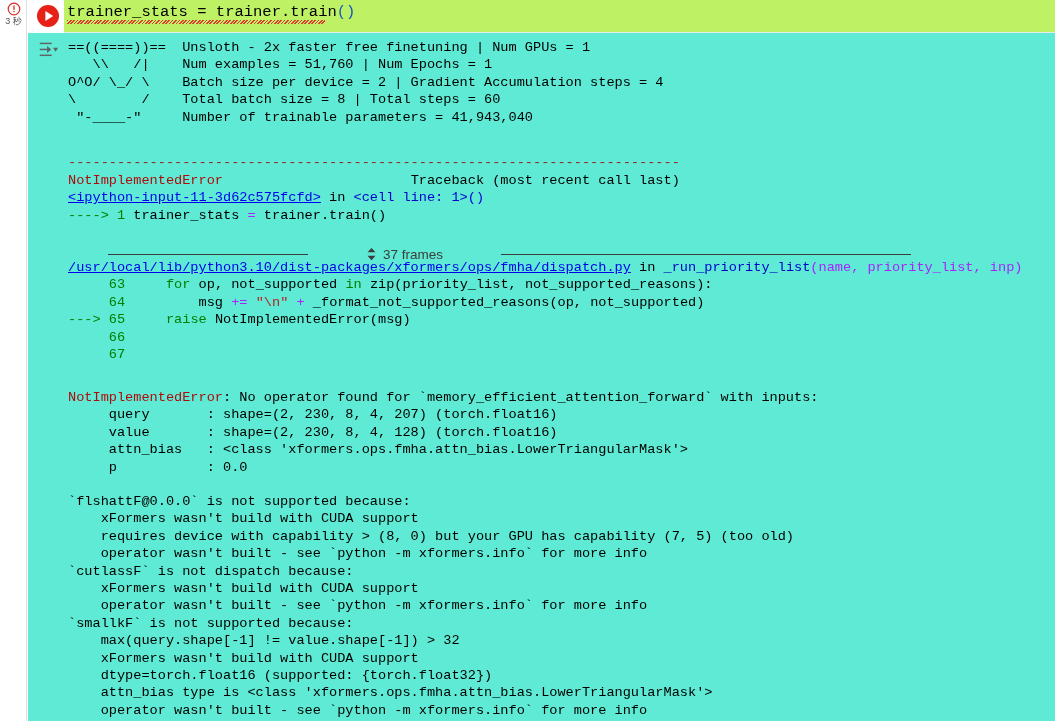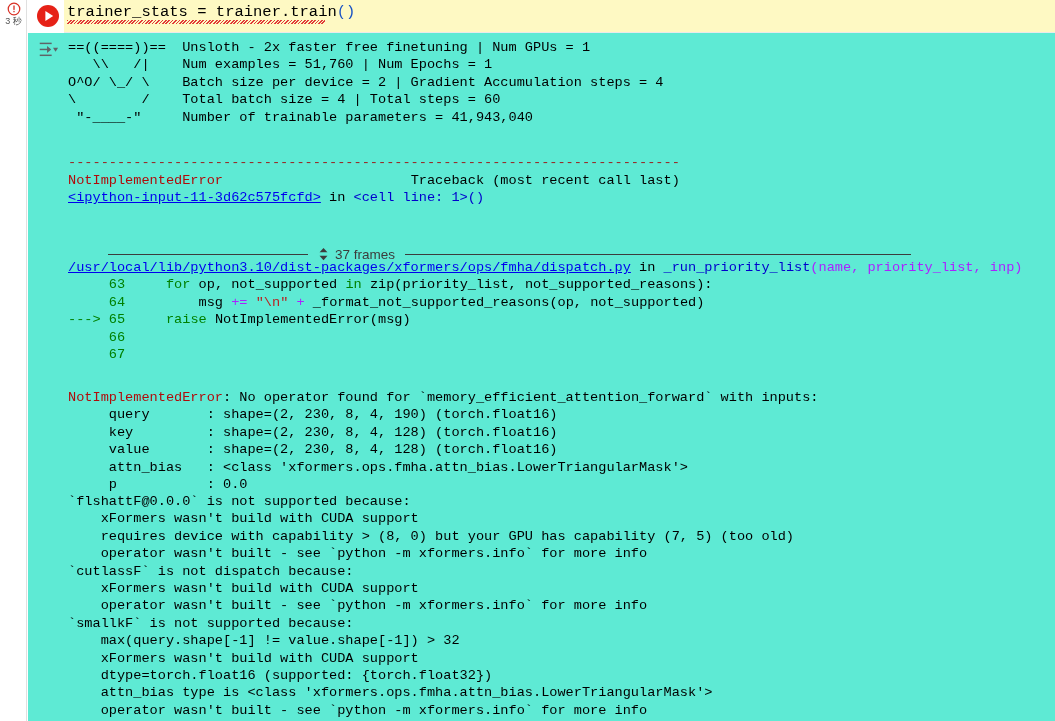--- a/index.html
+++ b/index.html
@@ -63,21 +63,21 @@
     position: absolute;
     left: 8px; top: 4px;
     width: 24px; height: 24px;
     cursor: pointer;
   }
   .code-input {
     position: absolute;
     left: 36px; top: 0;
     right: 0;
     height: 33px;
-    background: #fef9c3;
+    background: #bef264;
     border-bottom: 1px solid #eaeaea;
     box-sizing: border-box;
   }
   .code-line {
     position: absolute;
     left: 3px;
     top: 1px;
     font-family: "Liberation Mono", "DejaVu Sans Mono", monospace;
     font-size: 15.5px;
     line-height: 22px;
@@ -157,20 +157,21 @@
   .c-arrow { color: #008000; }
   .c-kw    { color: #008000; font-weight: normal; }
   .c-op    { color: #aa22ff; }
 
   
   .frames-row {
     display: flex;
     align-items: center;
     width: 883px;
     height: 20px;
+    gap: 48px;
   }
   .frames-row .rule {
     height: 1px;
     background: #3c3c3c;
   }
   .rule-left  { width: 200px; margin-left: 80px; }
   .rule-right { flex: 1 1 auto; margin-right: 0px; }
   .frames-label {
     display: flex;
     align-items: center;
@@ -224,31 +225,32 @@
         <polygon points="17.5,9.5 23,9.5 20.25,14" fill="#5f6368"></polygon>
       </svg>
     </div>
 
     <div class="out-body">
 
       <div class="blk banner">
         <pre class="mono">==((====))==  Unsloth - 2x faster free finetuning | Num GPUs = 1</pre>
         <pre class="mono">   \\   /|    Num examples = 51,760 | Num Epochs = 1</pre>
         <pre class="mono">O^O/ \_/ \    Batch size per device = 2 | Gradient Accumulation steps = 4</pre>
-        <pre class="mono">\        /    Total batch size = 4 | Total steps = 60</pre>
+        <pre class="mono">\        /    Total batch size = 8 | Total steps = 60</pre>
         <pre class="mono"> "-____-"     Number of trainable parameters = 41,943,040</pre>
       </div>
 
       <div class="blk hr-red">
         <pre class="mono">---------------------------------------------------------------------------</pre>
       </div>
 
       <div class="blk tb-head">
         <pre class="mono"><span class="c-err">NotImplementedError</span><span>                       </span><span>Traceback (most recent call last)</span></pre>
         <pre class="mono"><span class="c-link">&lt;ipython-input-11-3d62c575fcfd&gt;</span><span> in </span><span class="c-blue">&lt;cell line: 1&gt;()</span></pre>
+        <pre class="mono"><span class="c-arrow">----&gt; 1 </span><span>trainer_stats </span><span class="c-op">=</span><span> trainer.train()</span></pre>
       </div>
 
       <div class="blk frames">
         <div class="frames-row">
           <div class="rule rule-left"></div>
           <div class="frames-label">
             <svg class="chev-icon" viewBox="0 0 12 16">
               <polygon points="6,1 10.5,6 1.5,6" fill="#3c3c3c"></polygon>
               <polygon points="6,15 10.5,10 1.5,10" fill="#3c3c3c"></polygon>
             </svg>
@@ -262,22 +264,21 @@
         <pre class="mono"><span class="c-link">/usr/local/lib/python3.10/dist-packages/xformers/ops/fmha/dispatch.py</span><span> in </span><span class="c-blue">_run_priority_list</span><span class="c-op">(name, priority_list, inp)</span></pre>
         <pre class="mono" id="src-lines"><span><span class="c-arrow">     </span><span class="c-num">63</span><span>     </span><span class="c-kw">for</span><span> op, not_supported </span><span class="c-kw">in</span><span> zip(priority_list, not_supported_reasons):</span></span>
 <span><span class="c-arrow">     </span><span class="c-num">64</span><span>         msg </span><span class="c-op">+=</span><span> </span><span class="c-red">"\n"</span><span> </span><span class="c-op">+</span><span> _format_not_supported_reasons(op, not_supported)</span></span>
 <span><span class="c-arrow">---&gt; </span><span class="c-num">65</span><span>     </span><span class="c-kw">raise</span><span> NotImplementedError(msg)</span></span>
 <span><span class="c-arrow">     </span><span class="c-num">66</span></span>
 <span><span class="c-arrow">     </span><span class="c-num">67</span></span></pre>
       </div>
 
       <div class="blk errmsg">
         <pre class="mono"><span class="c-err">NotImplementedError</span><span>: No operator found for `memory_efficient_attention_forward` with inputs:</span></pre>
-        <pre class="mono">     query       : shape=(2, 230, 8, 4, 190) (torch.float16)</pre>
-        <pre class="mono">     key         : shape=(2, 230, 8, 4, 128) (torch.float16)</pre>
+        <pre class="mono">     query       : shape=(2, 230, 8, 4, 207) (torch.float16)</pre>
         <pre class="mono">     value       : shape=(2, 230, 8, 4, 128) (torch.float16)</pre>
         <pre class="mono">     attn_bias   : &lt;class 'xformers.ops.fmha.attn_bias.LowerTriangularMask'&gt;</pre>
         <pre class="mono">     p           : 0.0</pre>
       </div>
 
       <div class="blk reasons" id="reasons-block">
           <pre class="mono">`flshattF@0.0.0` is not supported because:</pre>
           <pre class="mono">    xFormers wasn't build with CUDA support</pre>
           <pre class="mono">    requires device with capability &gt; (8, 0) but your GPU has capability (7, 5) (too old)</pre>
           <pre class="mono">    operator wasn't built - see `python -m xformers.info` for more info</pre>

